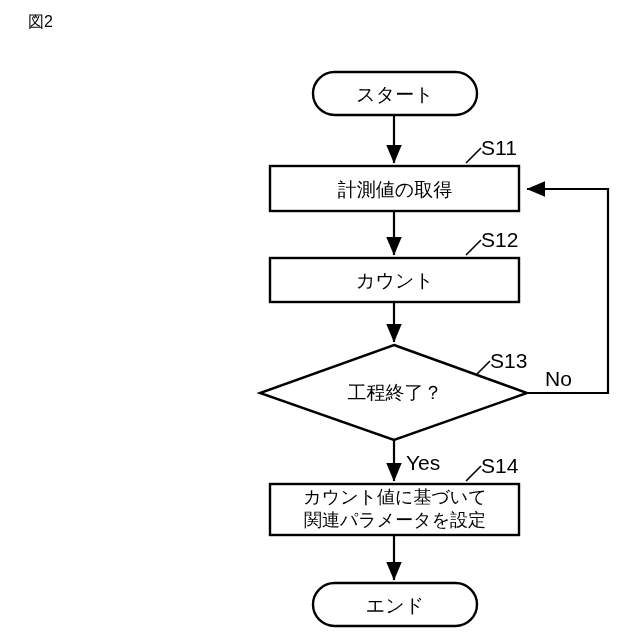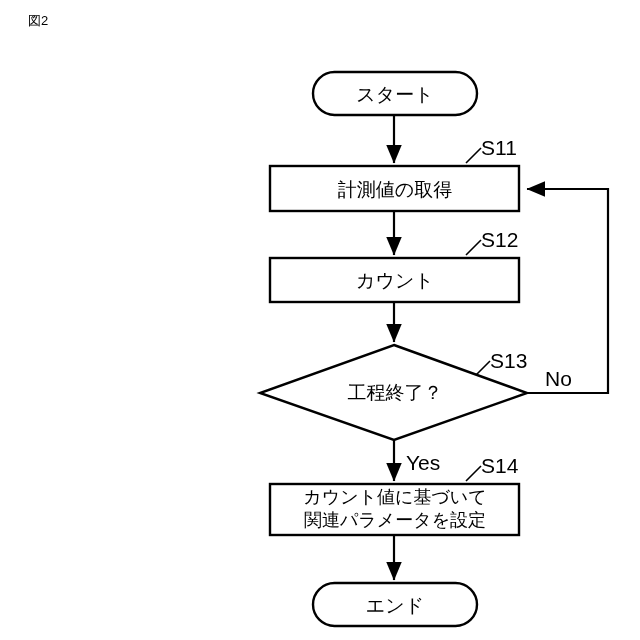--- a/index.html
+++ b/index.html
@@ -19,21 +19,21 @@
     position: absolute;
     left: 0;
     top: 0;
     width: 640px;
     height: 640px;
   }
   .fig-title {
     position: absolute;
     left: 28px;
     top: 12px;
-    font-size: 13px;
+    font-size: 16px;
     font-family: Liberation Sans, sans-serif;
     color: #000000;
     letter-spacing: 0px;
     white-space: nowrap;
   }
   svg.flow {
     position: absolute;
     left: 0;
     top: 0;
     width: 640px;

